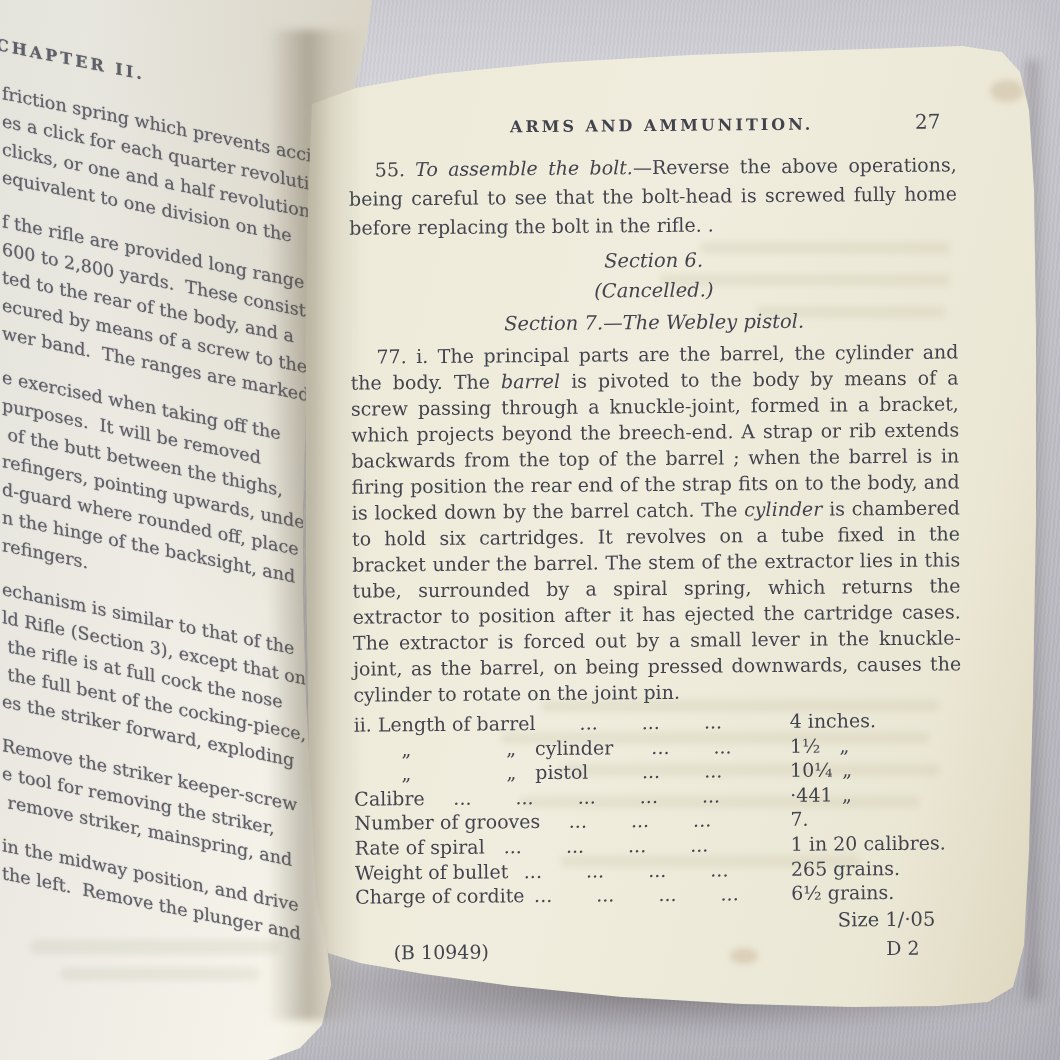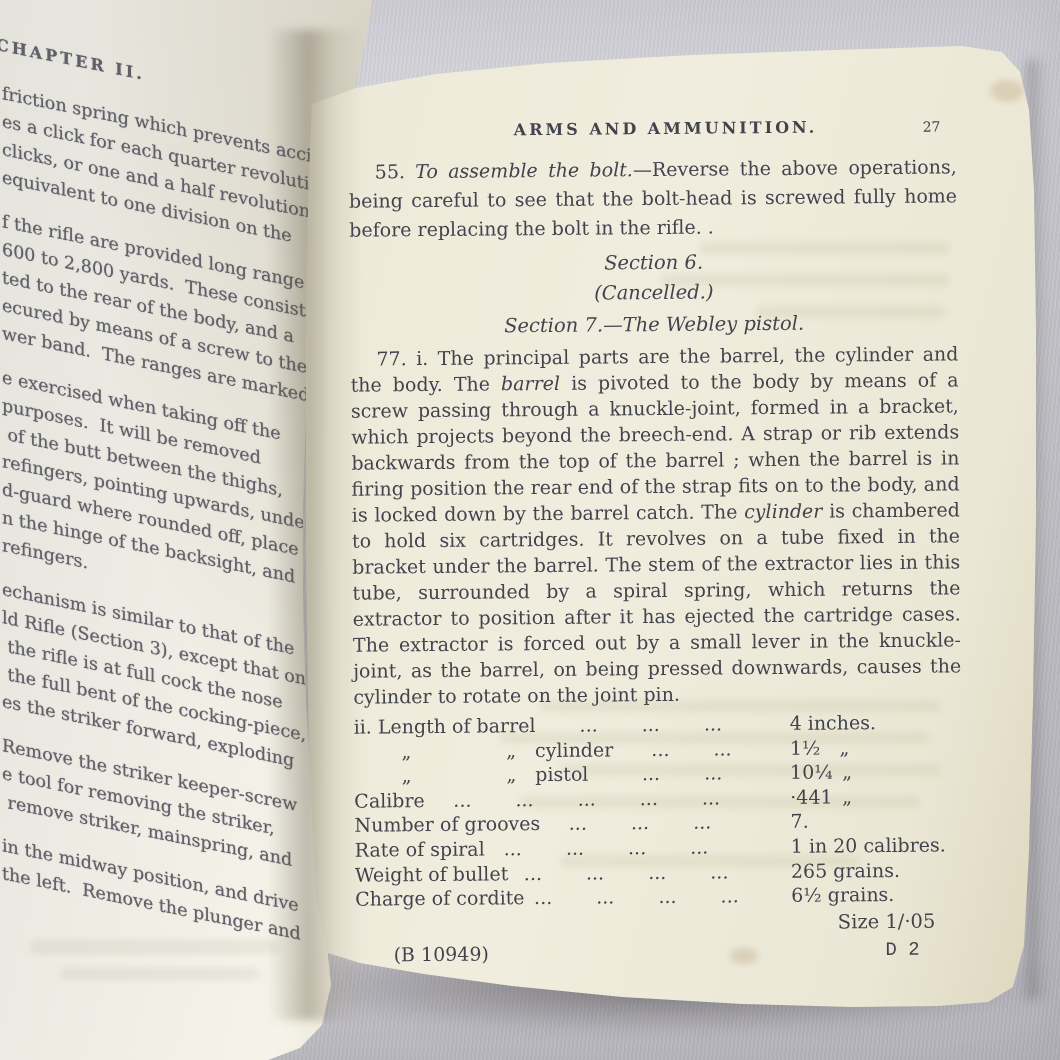--- a/index.html
+++ b/index.html
@@ -46,36 +46,36 @@
       clip-path:polygon(312px 104px,356px 88px,436px 74px,548px 63px,692px 55px,836px 50px,
         962px 46px,1002px 52px,1020px 72px,1029px 110px,1034px 190px,1036px 330px,1036px 520px,
         1033px 700px,1029px 850px,1024px 945px,1013px 987px,988px 1002px,938px 1006px,852px 1007px,
         742px 1004px,622px 997px,512px 986px,424px 974px,360px 963px,328px 953px,316px 900px,
         309px 760px,306px 560px,306px 360px,308px 200px);
       overflow:hidden;}
   .rp-content{position:absolute;left:352px;top:112px;width:608px;
       transform:rotate(-0.5deg);color:#43434e;}
   .rp-headrow{display:flex;align-items:baseline;}
   .rp-title{flex:1;text-align:center;font-size:16px;font-weight:700;letter-spacing:3px;padding-left:60px;}
-  .rp-pagenum{font-size:14px;padding-right:16px;margin-top:9px;}
+  .rp-pagenum{font-size:20px;padding-right:16px;}
   .rp-para{font-size:19px;line-height:26px;text-align:justify;margin:0;}
   .p74{margin-top:17px;line-height:29px;text-indent:26px;}
   .rp-center{text-align:center;font-style:italic;font-size:19.5px;}
   .sec6{margin-top:9px;}
   .cancelled{margin-top:7px;}
   .sec7{margin-top:9px;}
   .p77{margin-top:7px;text-indent:26px;}
   .spec-table{margin-top:5px;font-size:19px;}
   .spec-row{display:flex;line-height:24.6px;}
   .spec-left{width:436px;overflow:hidden;white-space:pre;}
   .spec-value{flex:1;white-space:pre;}
   .size-note{text-align:right;font-size:19.5px;padding-right:28px;margin-top:3px;}
   .footrow{display:flex;justify-content:space-between;margin-top:6px;font-size:19px;}
   .plate{padding-left:38px;}
-  .signature{padding-right:44px;font-family:Liberation Mono, monospace;}
+  .signature{padding-right:44px;}
   .rp-ghost{position:absolute;border-radius:8px;background:rgba(152,154,110,0.13);filter:blur(3px);}
   .spot{position:absolute;border-radius:50%;background:rgba(148,108,58,0.20);filter:blur(3px);}
 </style>
 </head>
 <body>
 
 <div class="scene">
 
   <div class="bottom-shadow"></div>
   <div class="right-edge-shadow"></div>

